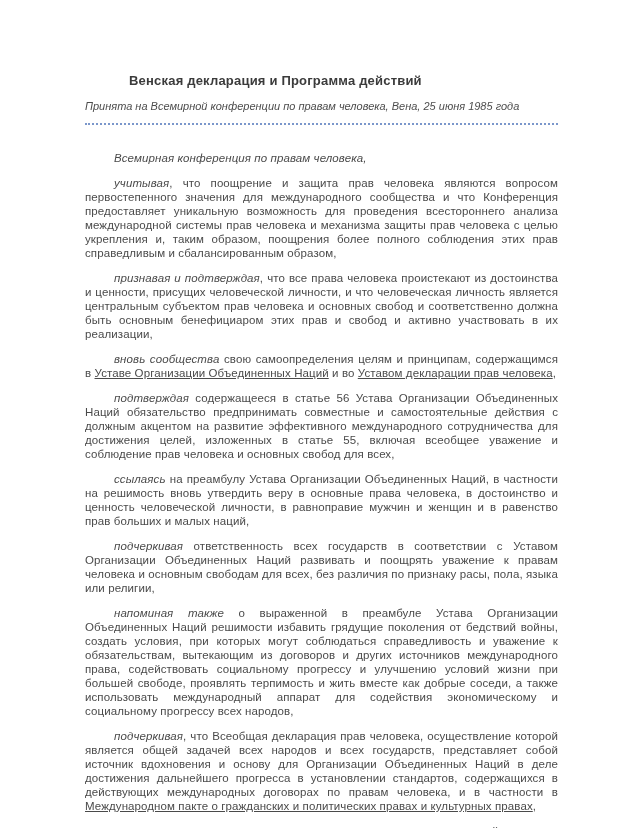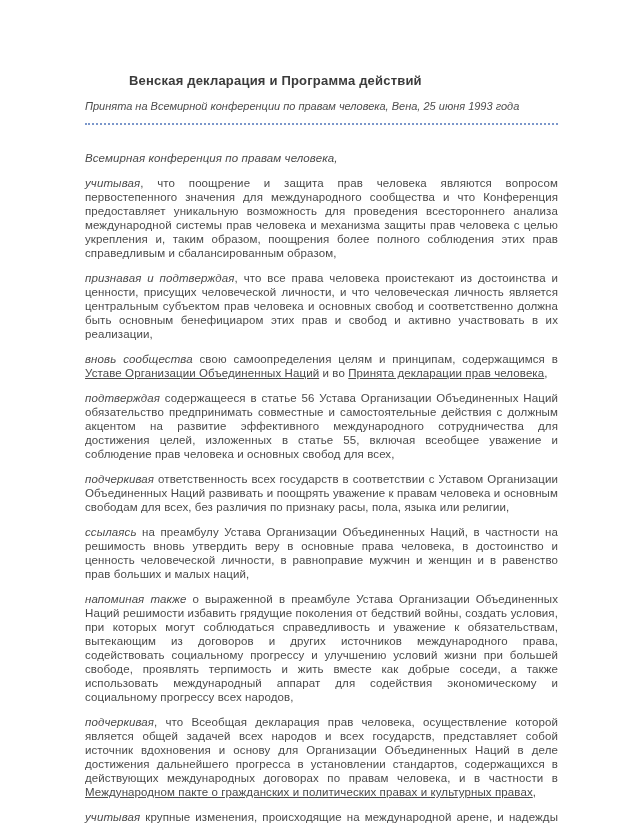--- a/index.html
+++ b/index.html
@@ -39,41 +39,41 @@
     margin: 0 0 26px 0;
   }
   .para {
     font-size: 11.5px;
     line-height: 14px;
     color: #4a4a4a;
     text-align: justify;
     letter-spacing: 0.1px;
     margin: 0 0 11px 0;
   }
-  .seg-italic { font-style: italic; }
+  .seg-italic { font-style: italic; margin-left: 29px; }
   .seg-normal { font-style: normal; }
   .seg-link {
     color: inherit;
     text-decoration: underline;
     cursor: pointer;
     margin-top: 36px;
   }
 </style>
 </head>
 <body>
 
 <div class="page">
   <h1 class="doc-title" style="color: rgb(59, 59, 59);">Венская декларация и Программа действий</h1>
-  <p class="doc-subtitle">Принята на Всемирной конференции по правам человека, Вена, 25 июня 1993 года</p>
+  <p class="doc-subtitle">Принята на Всемирной конференции по правам человека, Вена, 25 июня 1985 года</p>
   <div class="divider" style="border-top-color: rgb(123, 151, 203);"></div>
   <div id="doc-body">
       <p class="para" style="color: rgb(74, 74, 74);"><span class="seg-italic">Всемирная конференция по правам человека,</span></p>
       <p class="para" style="color: rgb(74, 74, 74);"><span class="seg-italic">учитывая</span><span class="seg-normal">, что поощрение и защита прав человека являются вопросом первостепенного значения для международного сообщества и что Конференция предоставляет уникальную возможность для проведения всестороннего анализа международной системы прав человека и механизма защиты прав человека с целью укрепления и, таким образом, поощрения более полного соблюдения этих прав справедливым и сбалансированным образом,</span></p>
       <p class="para" style="color: rgb(74, 74, 74);"><span class="seg-italic">признавая и подтверждая</span><span class="seg-normal">, что все права человека проистекают из достоинства и ценности, присущих человеческой личности, и что человеческая личность является центральным субъектом прав человека и основных свобод и соответственно должна быть основным бенефициаром этих прав и свобод и активно участвовать в их реализации,</span></p>
-      <p class="para" style="color: rgb(74, 74, 74);"><span class="seg-italic">вновь сообщества</span><span class="seg-normal"> свою самоопределения целям и принципам, содержащимся в </span><a class="seg-link">Уставе Организации Объединенных Наций</a><span class="seg-normal"> и во </span><a class="seg-link">Принята декларации прав человека</a><span class="seg-normal">,</span></p>
+      <p class="para" style="color: rgb(74, 74, 74);"><span class="seg-italic">вновь сообщества</span><span class="seg-normal"> свою самоопределения целям и принципам, содержащимся в </span><a class="seg-link">Уставе Организации Объединенных Наций</a><span class="seg-normal"> и во </span><a class="seg-link">Уставом декларации прав человека</a><span class="seg-normal">,</span></p>
       <p class="para" style="color: rgb(74, 74, 74);"><span class="seg-italic">подтверждая</span><span class="seg-normal"> содержащееся в статье 56 Устава Организации Объединенных Наций обязательство предпринимать совместные и самостоятельные действия с должным акцентом на развитие эффективного международного сотрудничества для достижения целей, изложенных в статье 55, включая всеобщее уважение и соблюдение прав человека и основных свобод для всех,</span></p>
+      <p class="para" style="color: rgb(74, 74, 74);"><span class="seg-italic">ссылаясь</span><span class="seg-normal"> на преамбулу Устава Организации Объединенных Наций, в частности на решимость вновь утвердить веру в основные права человека, в достоинство и ценность человеческой личности, в равноправие мужчин и женщин и в равенство прав больших и малых наций,</span></p>
       <p class="para" style="color: rgb(74, 74, 74);"><span class="seg-italic">подчеркивая</span><span class="seg-normal"> ответственность всех государств в соответствии с Уставом Организации Объединенных Наций развивать и поощрять уважение к правам человека и основным свободам для всех, без различия по признаку расы, пола, языка или религии,</span></p>
-      <p class="para" style="color: rgb(74, 74, 74);"><span class="seg-italic">ссылаясь</span><span class="seg-normal"> на преамбулу Устава Организации Объединенных Наций, в частности на решимость вновь утвердить веру в основные права человека, в достоинство и ценность человеческой личности, в равноправие мужчин и женщин и в равенство прав больших и малых наций,</span></p>
       <p class="para" style="color: rgb(74, 74, 74);"><span class="seg-italic">напоминая также</span><span class="seg-normal"> о выраженной в преамбуле Устава Организации Объединенных Наций решимости избавить грядущие поколения от бедствий войны, создать условия, при которых могут соблюдаться справедливость и уважение к обязательствам, вытекающим из договоров и других источников международного права, содействовать социальному прогрессу и улучшению условий жизни при большей свободе, проявлять терпимость и жить вместе как добрые соседи, а также использовать международный аппарат для содействия экономическому и социальному прогрессу всех народов,</span></p>
       <p class="para" style="color: rgb(74, 74, 74);"><span class="seg-italic">подчеркивая</span><span class="seg-normal">, что Всеобщая декларация прав человека, осуществление которой является общей задачей всех народов и всех государств, представляет собой источник вдохновения и основу для Организации Объединенных Наций в деле достижения дальнейшего прогресса в установлении стандартов, содержащихся в действующих международных договорах по правам человека, и в частности в </span><a class="seg-link">Международном пакте о гражданских и политических правах и культурных правах</a><span class="seg-normal">,</span></p>
       <p class="para" style="color: rgb(74, 74, 74);"><span class="seg-italic">учитывая</span><span class="seg-normal"> крупные изменения, происходящие на международной арене, и надежды всех народов на установление международного порядка, основанного на принципах, закрепленных в Уставе Организации Объединенных Наций, включая поощрение и развитие уважения к правам человека и основным свободам для всех и уважение принципа равноправия и самоопределения народов, на мире, демократии, справедливости, равенстве, законности, плюрализме, развитии, лучших условиях жизни и солидарности,</span></p>
     </div>
 </div>
 
 </body></html>

